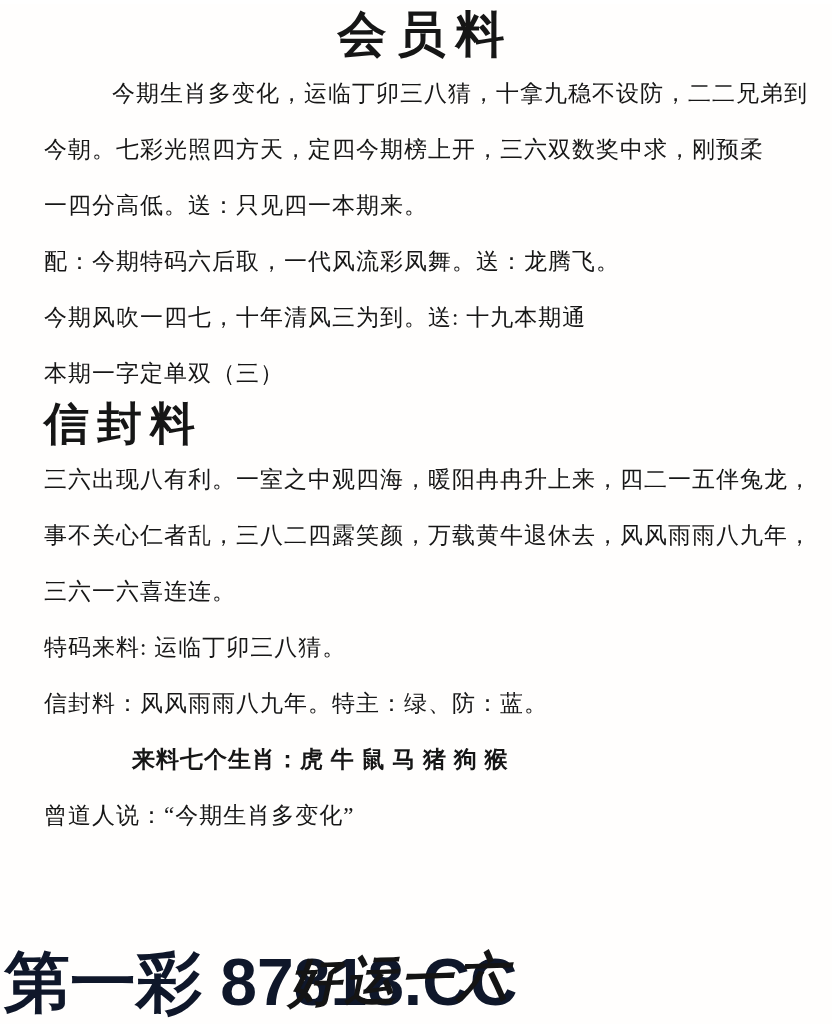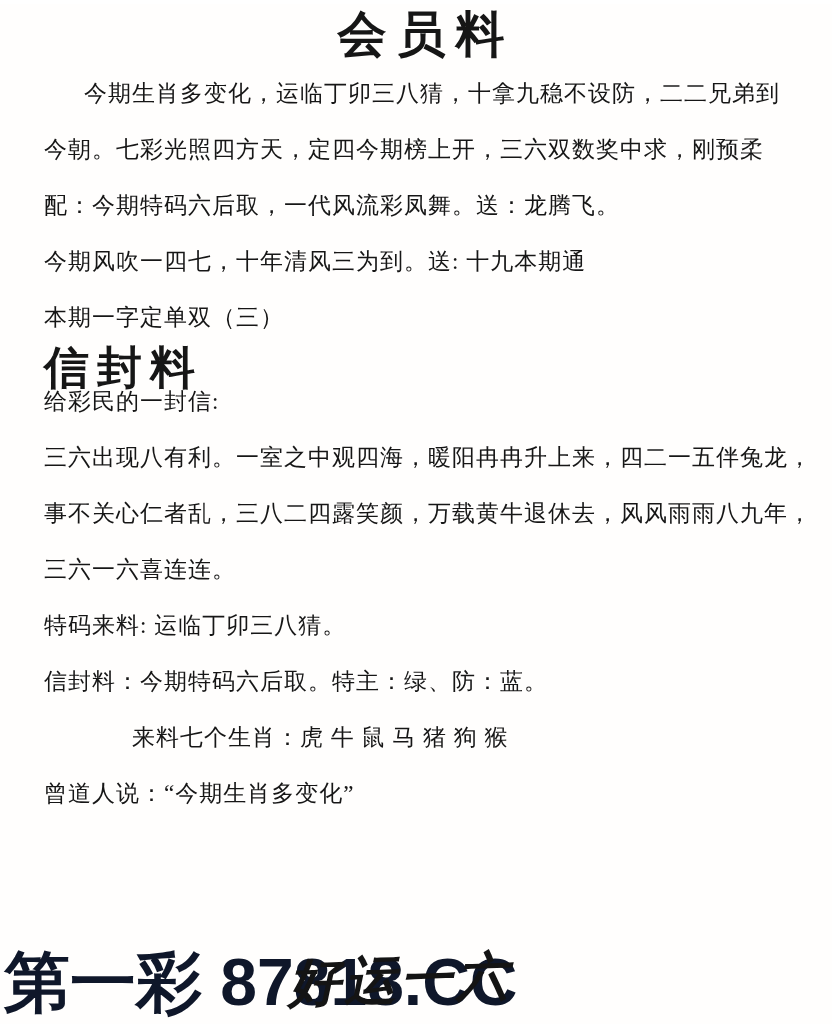--- a/index.html
+++ b/index.html
@@ -35,24 +35,24 @@
     margin:-6px 0 0 0;
     letter-spacing:8px;
   }
   .tline {
     font-size:23px;
     height:56px;
     line-height:56px;
     white-space:nowrap;
     letter-spacing:1px;
   }
-  .indent-lg { text-indent:40px; }
+  .indent-lg { text-indent:40px;text-align:right; }
   .indent-sm { text-indent:30px; }
   .intro-line { margin-top:-22px; }
-  .zodiac-line { margin-left:88px; }
+  .zodiac-line { margin-left:88px;font-weight:bold; }
   .watermark {
     position:absolute;
     left:4px; top:938px;
     font-family:"Liberation Sans", sans-serif;
     font-weight:bold;
     font-size:66px;
     line-height:80px;
     letter-spacing:0;
     white-space:nowrap;
     color:#f4715a;
@@ -75,33 +75,33 @@
 </head>
 <body>
 
 <div class="page">
   <div class="content">
 
     <div class="member-section">
       <h1 class="member-title">会员料</h1>
       <div class="tline indent-lg">今期生肖多变化，运临丁卯三八猜，十拿九稳不设防，二二兄弟到</div>
       <div class="tline">今朝。七彩光照四方天，定四今期榜上开，三六双数奖中求，刚预柔</div>
+      <div class="tline">一四分高低。送：只见四一本期来。</div>
       <div class="tline">配：今期特码六后取，一代风流彩凤舞。送：龙腾飞。</div>
       <div class="tline">今期风吹一四七，十年清风三为到。送: 十九本期通</div>
       <div class="tline">本期一字定单双（三）</div>
     </div>
 
     <div class="envelope-section">
       <h2 class="envelope-title">信封料</h2>
-      <div class="tline intro-line">给彩民的一封信:</div>
       <div class="tline">三六出现八有利。一室之中观四海，暖阳冉冉升上来，四二一五伴兔龙，</div>
       <div class="tline">事不关心仁者乱，三八二四露笑颜，万载黄牛退休去，风风雨雨八九年，</div>
       <div class="tline">三六一六喜连连。</div>
       <div class="tline">特码来料: 运临丁卯三八猜。</div>
-      <div class="tline">信封料：今期特码六后取。特主：绿、防：蓝。</div>
+      <div class="tline">信封料：风风雨雨八九年。特主：绿、防：蓝。</div>
       <div class="tline zodiac-line">来料七个生肖：虎 牛 鼠 马  猪 狗 猴</div>
       <div class="tline">曾道人说：“今期生肖多变化”</div>
     </div>
 
   </div>
 
   <div class="watermark" style="color: #0f172a;">第一彩 87818.CC</div>
   <div class="handwriting" style="color: rgb(20, 20, 20);">好运一六</div>
 </div>
 

